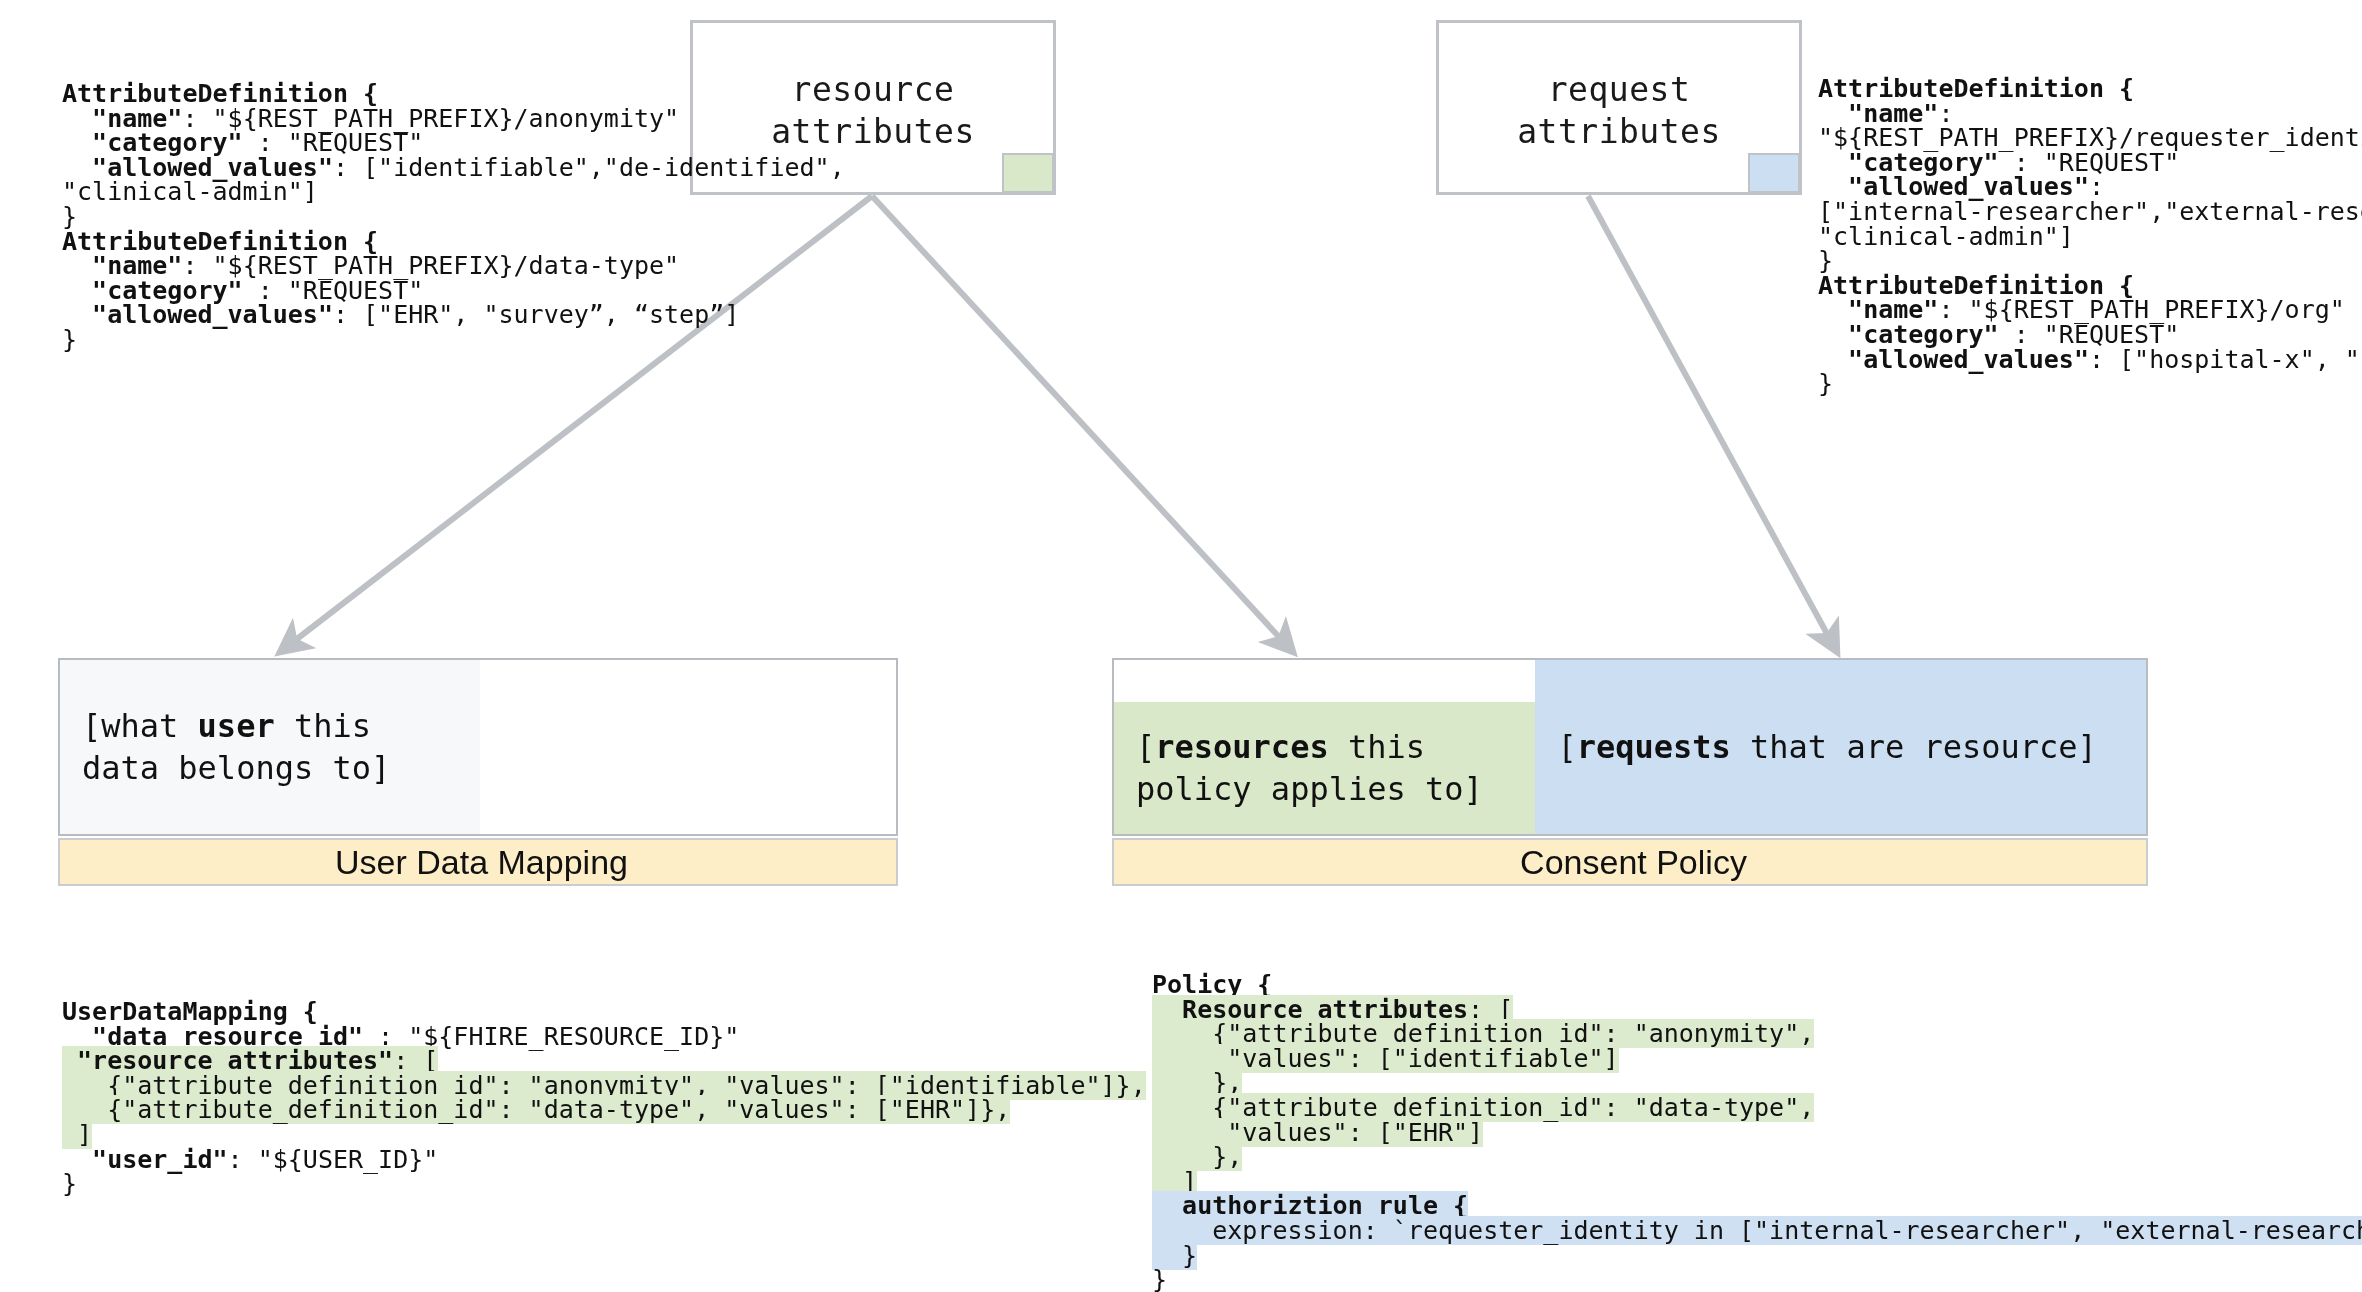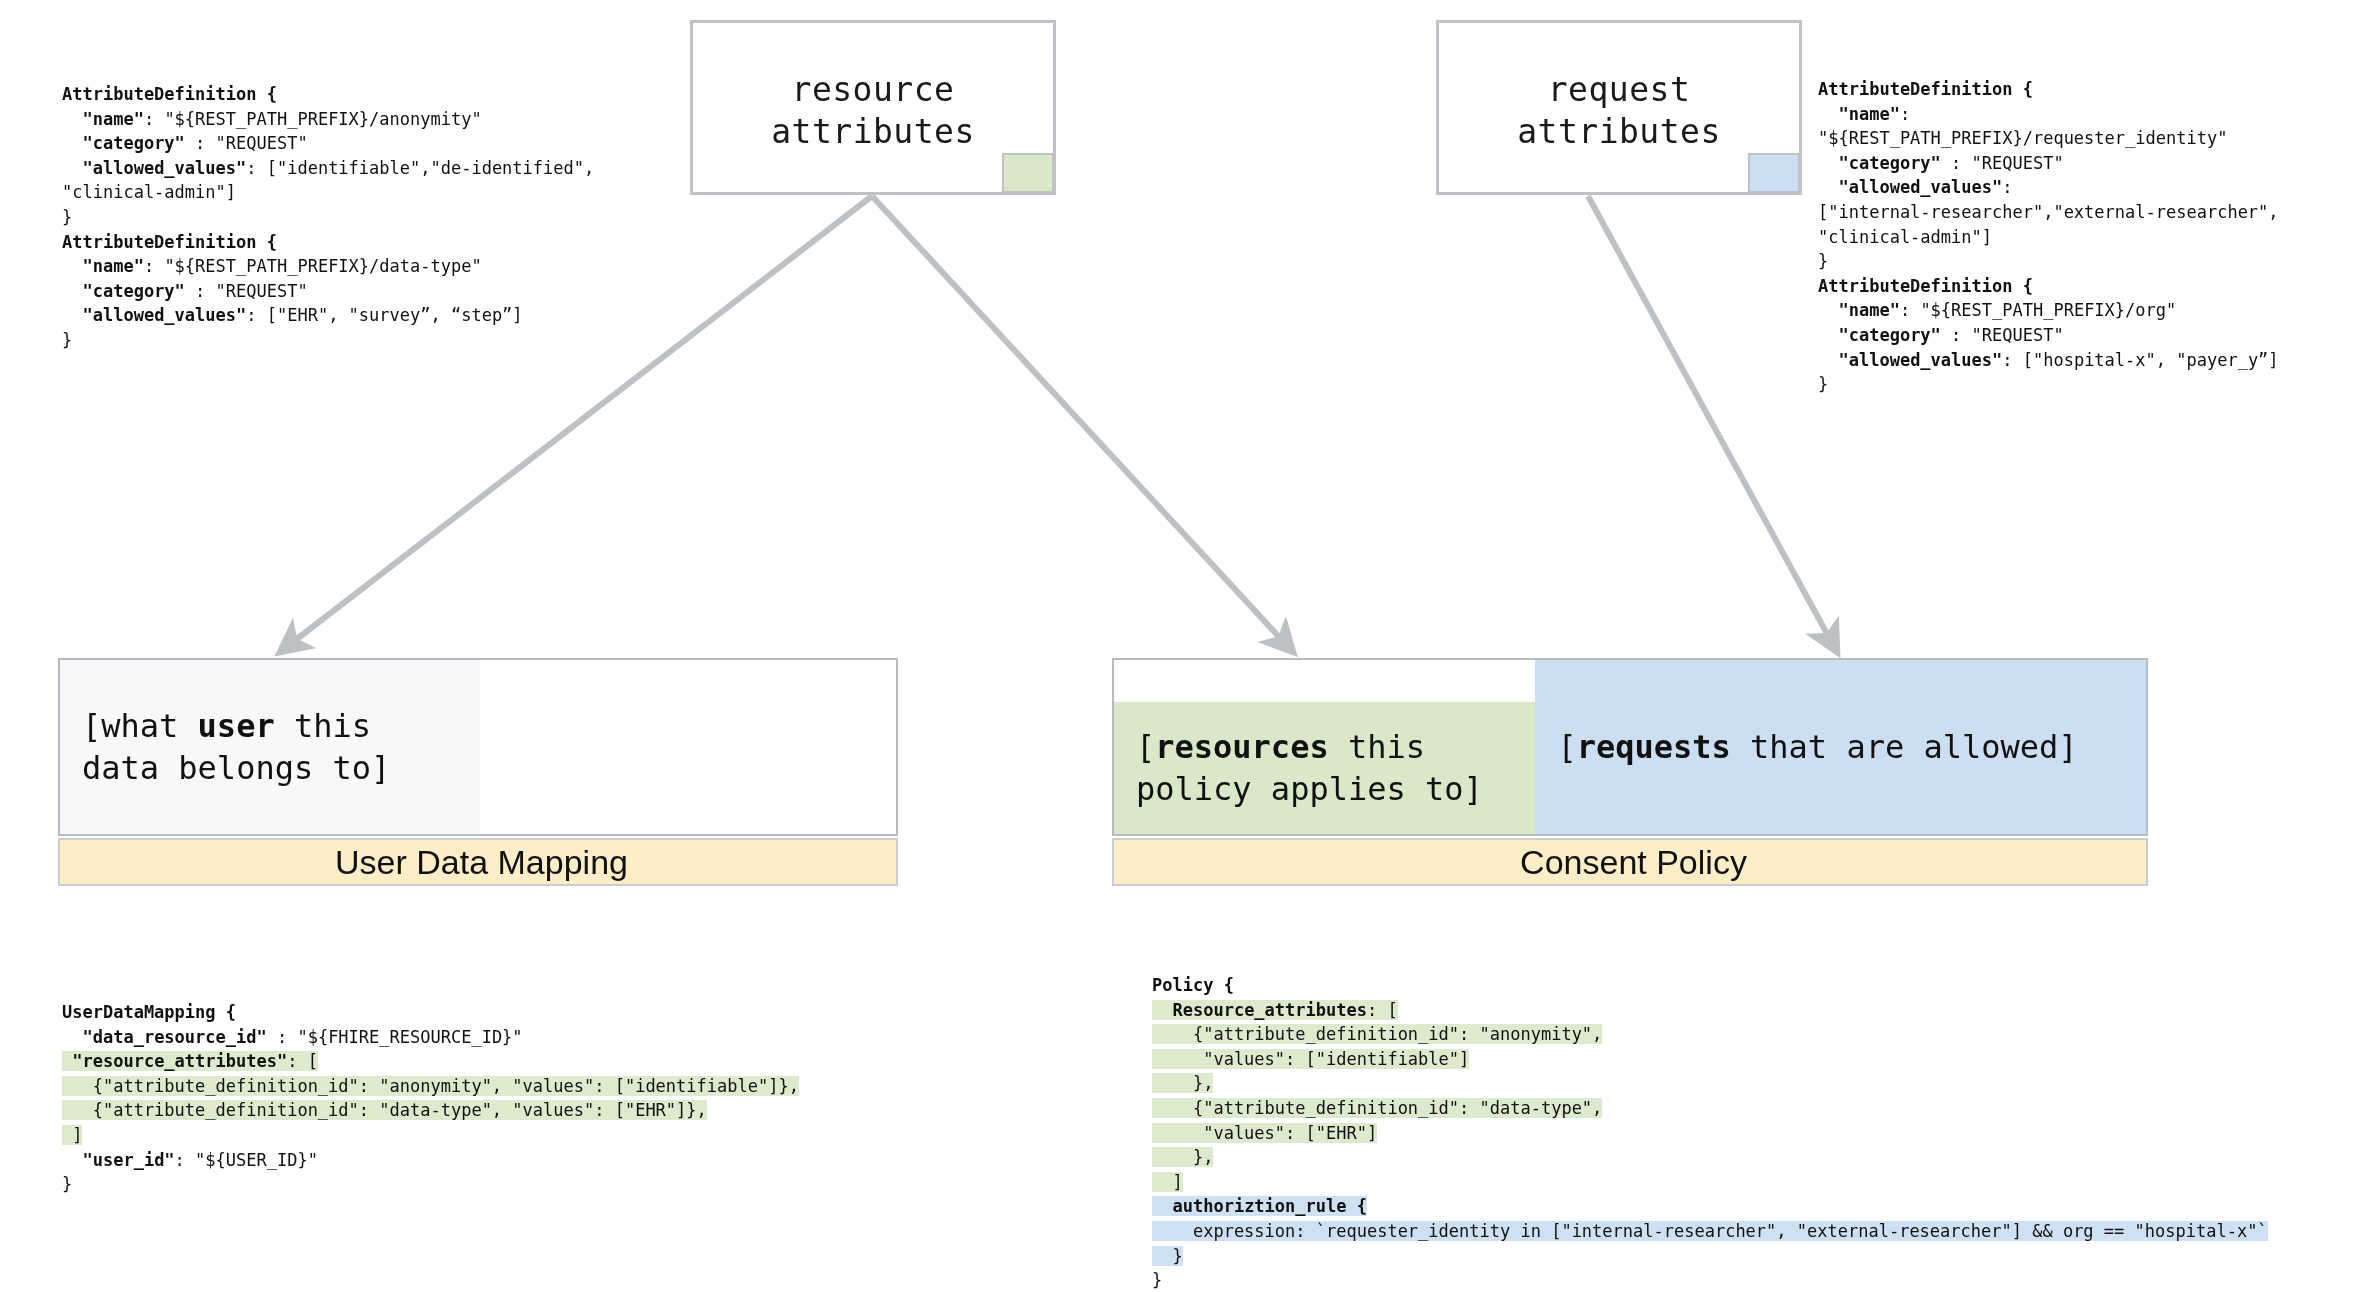--- a/index.html
+++ b/index.html
@@ -10,21 +10,21 @@
   svg.arrows{position:absolute;left:0;top:0;width:2362px;height:1292px;pointer-events:none;}
 
   
   .attr-box{position:absolute;border:3px solid #bfc3c7;background:#ffffff;box-sizing:border-box;}
   .attr-box .lbl{position:absolute;left:0;right:0;top:46px;text-align:center;
       font-family:"DejaVu Sans Mono",monospace;font-size:33px;line-height:42px;color:#1a1a1a;letter-spacing:.5px;}
   .corner-swatch{position:absolute;right:-1px;bottom:-1px;width:52px;height:40px;border:2px solid #bfc3c7;box-sizing:border-box;}
 
   
   .code{position:absolute;font-family:"DejaVu Sans Mono",monospace;
-        font-size:17px;line-height:24.6px;white-space:pre;color:#111;}
+        font-size:25px;line-height:24.6px;white-space:pre;color:#111;}
   .code b{font-weight:bold;}
   .hl-green{background:#dceacd;}
   .hl-blue{background:#cfe0f2;}
   .code .ln{display:block;height:24.6px;}
 
   
   .entity{position:absolute;box-sizing:border-box;border:2px solid #b8bcc0;}
   .entity .cols{display:flex;height:100%;}
   .entity .cell{box-sizing:border-box;display:flex;align-items:center;
         font-family:"DejaVu Sans Mono",monospace;font-size:32px;line-height:42px;color:#111;
@@ -91,21 +91,21 @@
   <div class="entity" style="left:1112px;top:658px;width:1036px;height:178px;">
     <div class="cols">
       <div class="cell cell-green" style="width:423px;margin-top:42px;">
         <div>
           <span>[</span><b>resources</b><span> this</span><br>
           <span>policy applies to]</span>
         </div>
       </div>
       <div class="cell cell-blue" style="width:613px;">
         <div>
-          <span>[</span><b>requests</b><span> that are allowed]</span>
+          <span>[</span><b>requests</b><span> that are resource]</span>
         </div>
       </div>
     </div>
   </div>
   <div class="footer-band" style="left:1112px;top:838px;width:1036px;height:48px;">
     <span>Consent Policy</span>
   </div>
 
   <div class="code" id="code-udm" style="left:62px;top:1000px;"><span class="ln"><span><b>UserDataMapping {</b></span></span><span class="ln"><span><span>  </span><b>"data_resource_id"</b><span> : "${FHIRE_RESOURCE_ID}"</span></span></span><span class="ln"><span class="hl-green"><span> </span><b>"resource_attributes"</b><span>: [</span></span></span><span class="ln"><span class="hl-green"><span>   {"attribute_definition_id": "anonymity", "values": ["identifiable"]},</span></span></span><span class="ln"><span class="hl-green"><span>   {"attribute_definition_id": "data-type", "values": ["EHR"]},</span></span></span><span class="ln"><span class="hl-green"><span> ]</span></span></span><span class="ln"><span><span>  </span><b>"user_id"</b><span>: "${USER_ID}"</span></span></span><span class="ln"><span><span>}</span></span></span></div>
 

